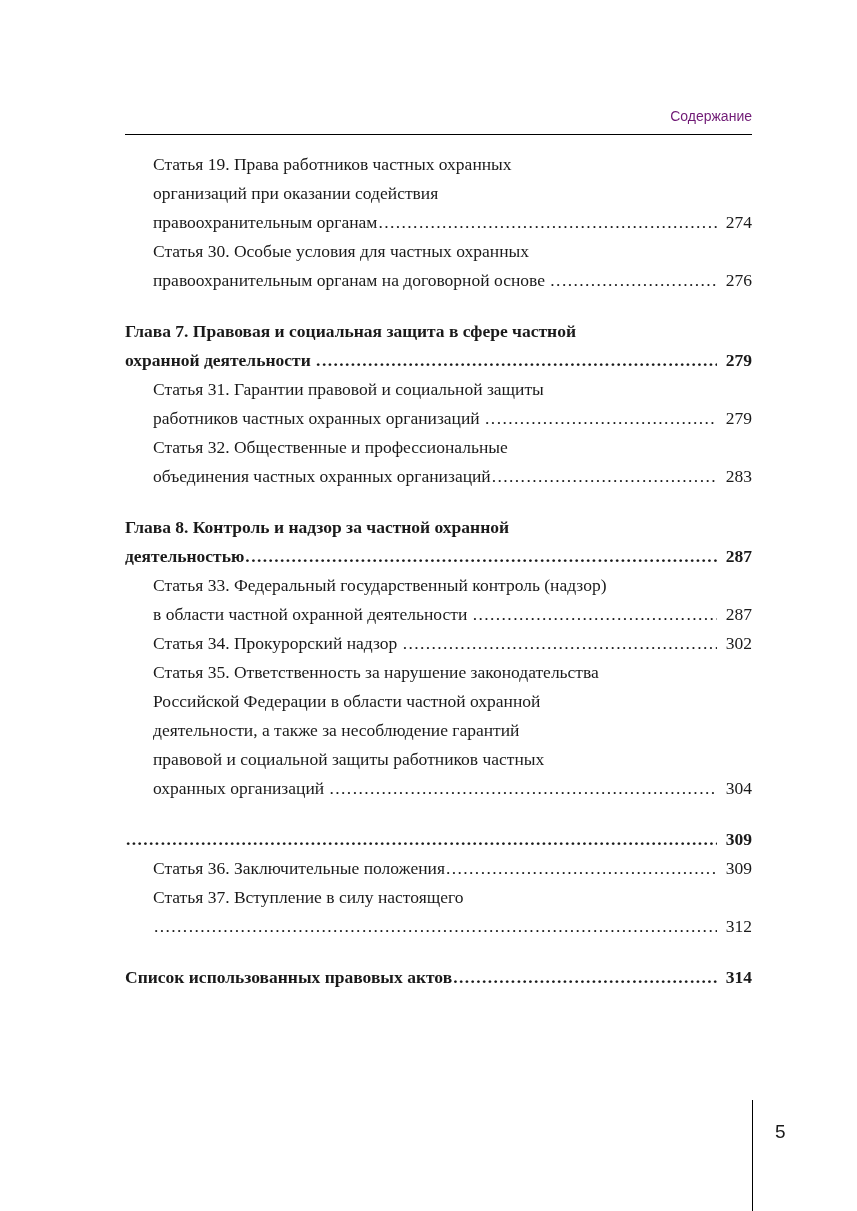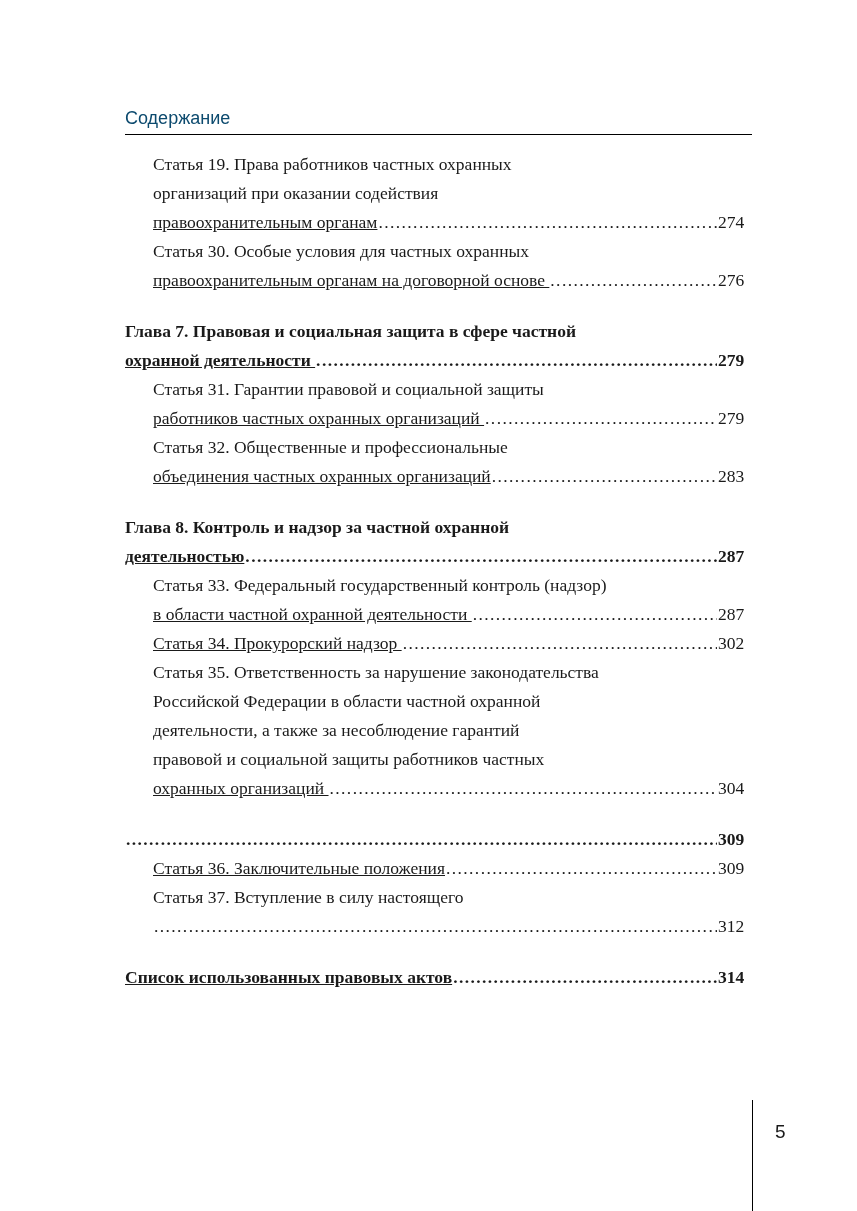--- a/index.html
+++ b/index.html
@@ -16,23 +16,24 @@
     color: #1a1a1a;
     overflow: hidden;
   }
 
   
   .running-head {
     position: absolute;
     top: 108px;
     left: 125px;
     width: 627px;
+    text-align: right;
     font-family: "Liberation Sans", sans-serif;
-    font-size: 18px;
-    color: #0c4a6e;
+    font-size: 14px;
+    color: #701a75;
   }
   .head-rule {
     position: absolute;
     top: 134px;
     left: 125px;
     width: 627px;
     height: 1px;
     background: #000000;
   }
 
@@ -61,32 +62,32 @@
   }
 
   
   .lastline {
     display: flex;
     align-items: baseline;
     width: 100%;
   }
   .lastline .txt {
     white-space: pre;
-    text-decoration: underline;
   }
   .lastline .leader {
     flex: 1 1 auto;
     overflow: hidden;
     white-space: nowrap;
     letter-spacing: 1.4px;
     margin: 0 1px;
     font-size: 17.5px;
   }
   .lastline .pageno {
     flex: 0 0 auto;
+    text-align: right;
     min-width: 34px;
     white-space: pre;
   }
   .plainline {
     white-space: pre;
   }
 
   .gap-before {
     margin-top: 22px;
   }

